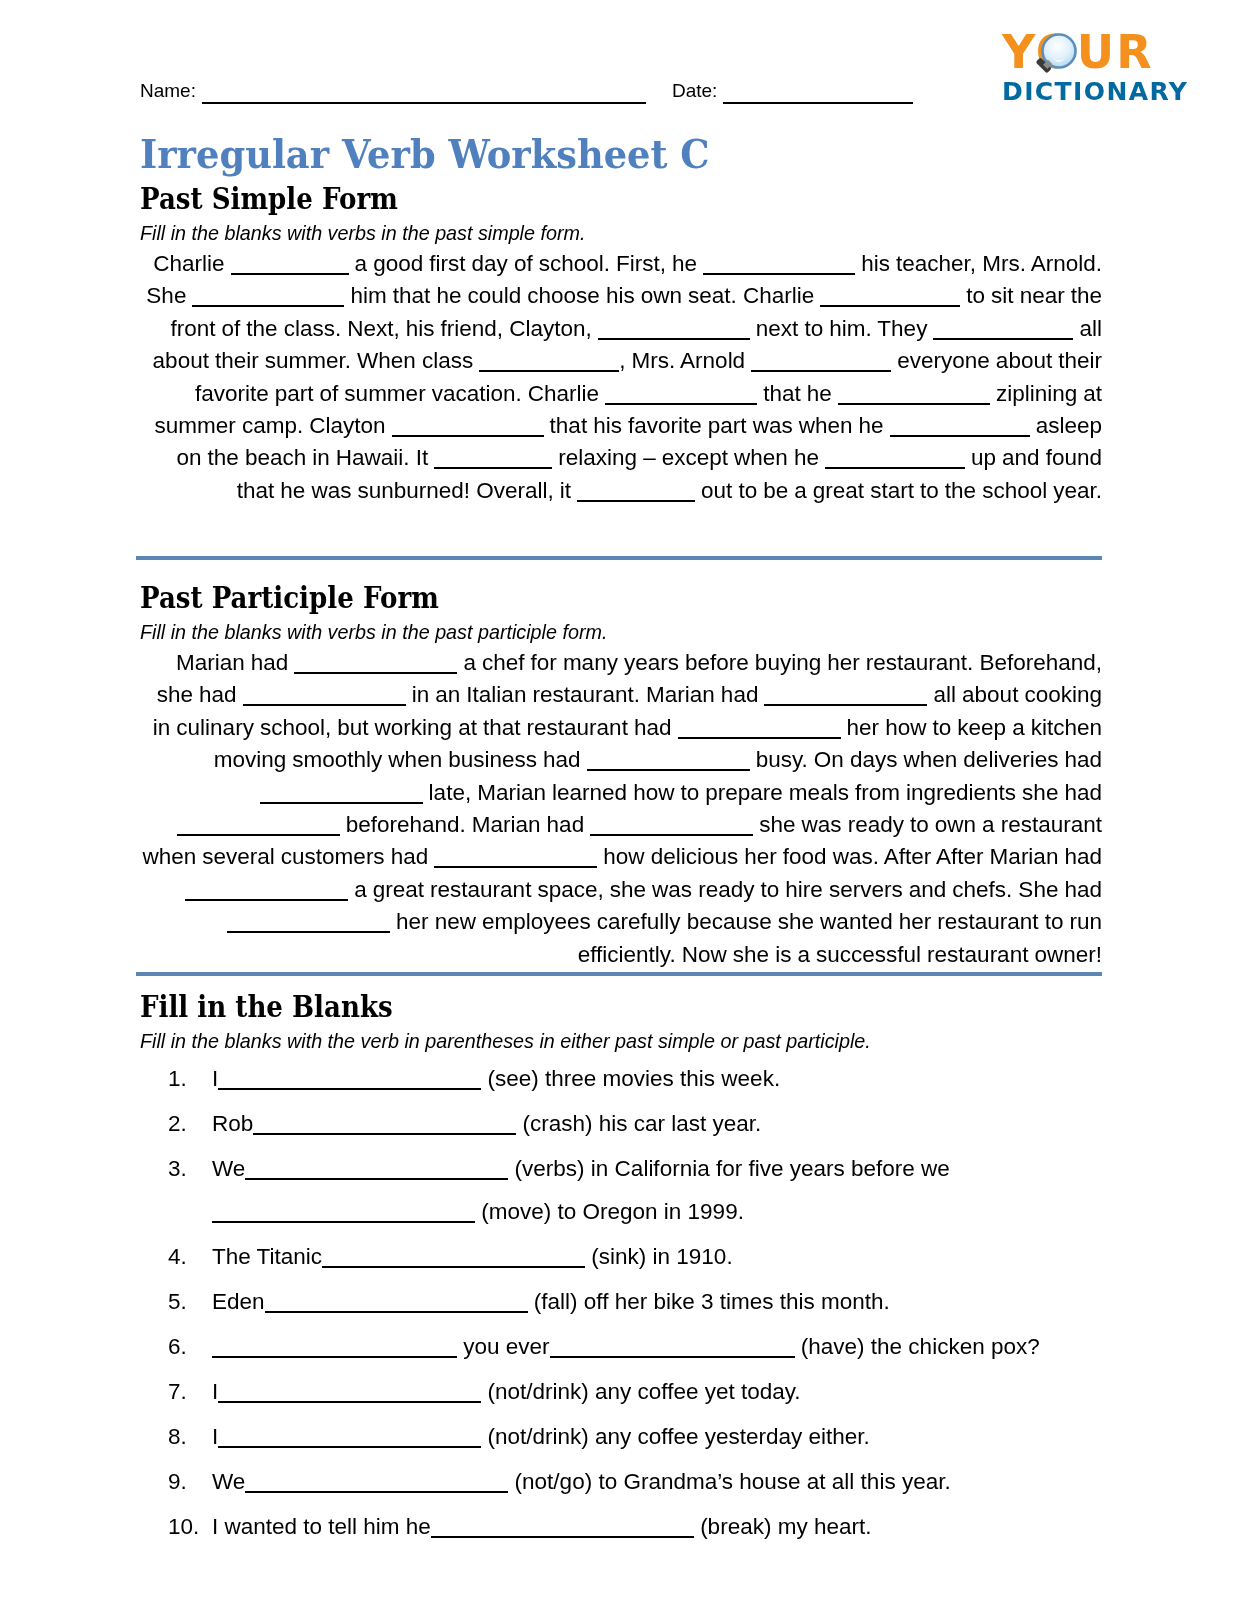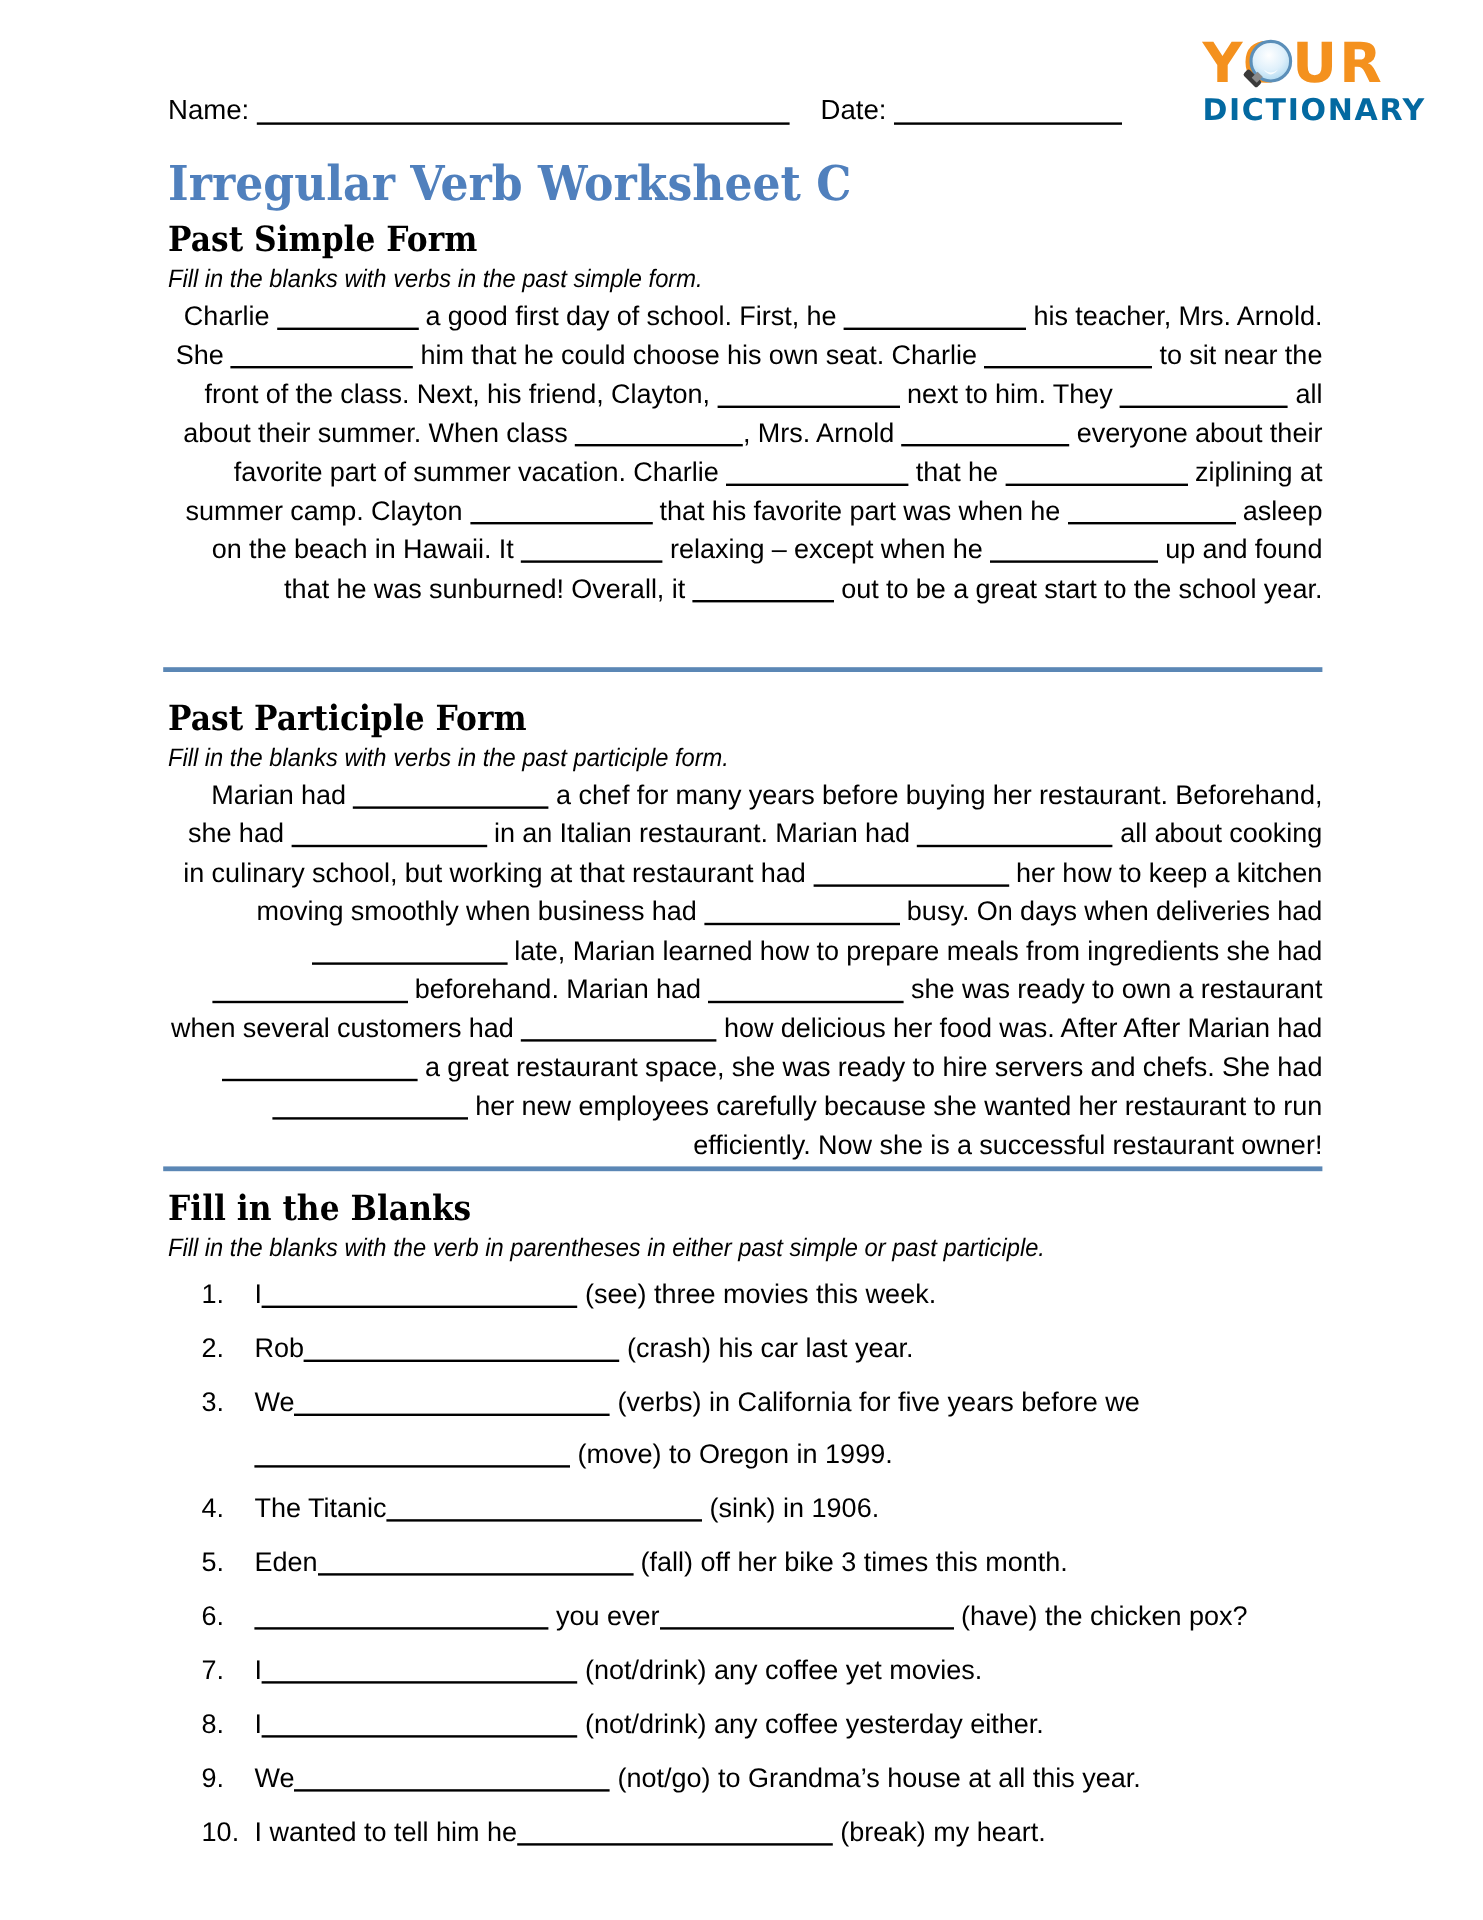--- a/index.html
+++ b/index.html
@@ -35,21 +35,21 @@
     position: absolute;
     left: 0;
     top: 0;
     display: flex;
     align-items: flex-end;
     font-size: 23px;
     letter-spacing: 0px;
   }
   .nd-label {
     font-family: "Liberation Sans", sans-serif;
-    font-size: 23px;
+    font-size: 19px;
     line-height: 26px;
     white-space: nowrap;
   }
   .rule {
     display: inline-block;
     border-bottom: 2px solid #000;
     height: 20px;
     margin-left: 6px;
   }
   .rule-name { width: 444px; }
@@ -245,23 +245,23 @@
 
   <div class="divider" id="div2" style="top:972px;"></div>
 
   <div class="section" id="sec3" style="top:990px;">
     <div class="section-head">Fill in the Blanks</div>
     <div class="section-sub">Fill in the blanks with the verb in parentheses in either past simple or past participle.</div>
     <ol class="qlist" id="qlist">
         <li><span class="num">1.</span><span>I</span><span class="blank" style="width: 263px;"></span><span> (see) three movies this week.</span></li>
         <li><span class="num">2.</span><span>Rob</span><span class="blank" style="width: 263px;"></span><span> (crash) his car last year.</span></li>
         <li><span class="num">3.</span><span>We</span><span class="blank" style="width: 263px;"></span><span> (verbs) in California for five years before we</span><span class="line2"><span class="blank" style="width: 263px;"></span><span> (move) to Oregon in 1999.</span></span></li>
-        <li><span class="num">4.</span><span>The Titanic</span><span class="blank" style="width: 263px;"></span><span> (sink) in 1906.</span></li>
+        <li><span class="num">4.</span><span>The Titanic</span><span class="blank" style="width: 263px;"></span><span> (sink) in 1910.</span></li>
         <li><span class="num">5.</span><span>Eden</span><span class="blank" style="width: 263px;"></span><span> (fall) off her bike 3 times this month.</span></li>
         <li><span class="num">6.</span><span class="blank" style="width: 245px;"></span><span> you ever</span><span class="blank" style="width: 245px;"></span><span> (have) the chicken pox?</span></li>
-        <li><span class="num">7.</span><span>I</span><span class="blank" style="width: 263px;"></span><span> (not/drink) any coffee yet movies.</span></li>
+        <li><span class="num">7.</span><span>I</span><span class="blank" style="width: 263px;"></span><span> (not/drink) any coffee yet today.</span></li>
         <li><span class="num">8.</span><span>I</span><span class="blank" style="width: 263px;"></span><span> (not/drink) any coffee yesterday either.</span></li>
         <li><span class="num">9.</span><span>We</span><span class="blank" style="width: 263px;"></span><span> (not/go) to Grandma’s house at all this year.</span></li>
         <li><span class="num">10.</span><span>I wanted to tell him he</span><span class="blank" style="width: 263px;"></span><span> (break) my heart.</span></li>
       </ol>
   </div>
 
 </div>
 
 </body></html>

